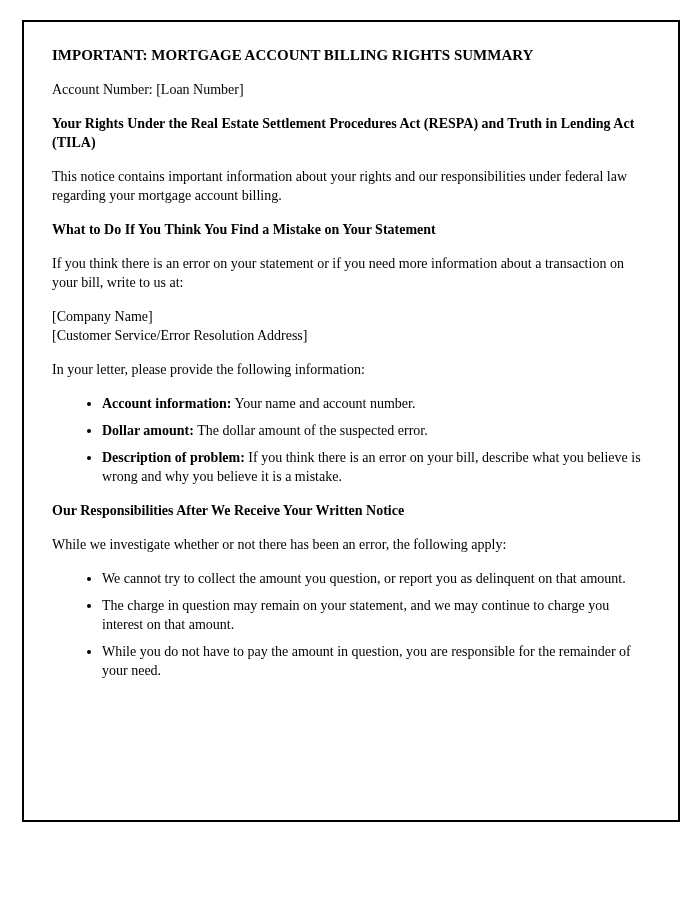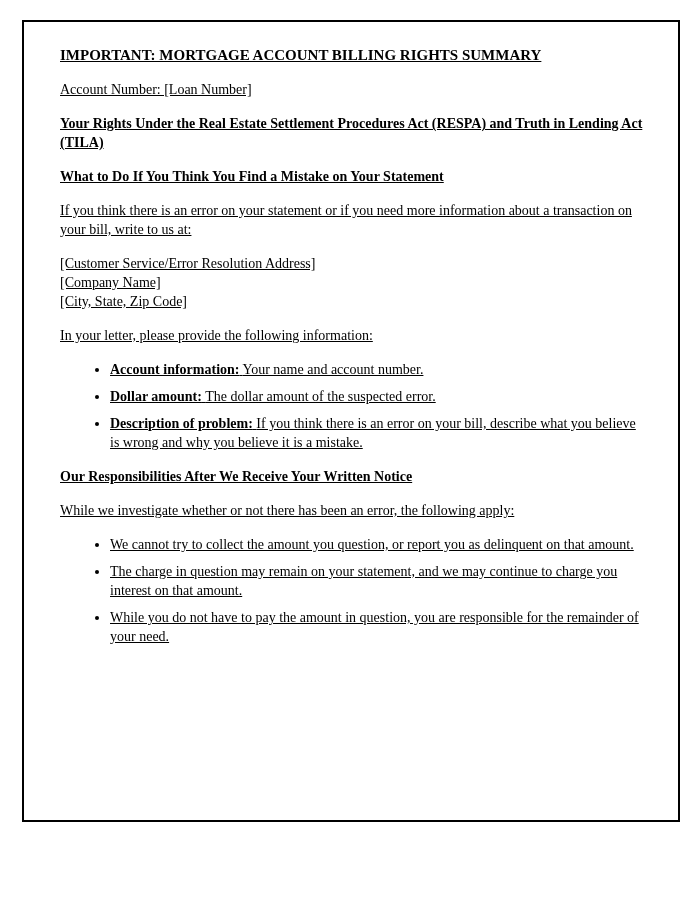--- a/index.html
+++ b/index.html
@@ -8,25 +8,24 @@
     background: #ffffff;
     font-family: "Liberation Serif", serif;
     color: #000000;
     position: relative;
   }
   .letter {
     position: absolute;
     left: 22px; top: 20px;
     width: 658px; height: 802px;
     border: 2px solid #000000;
-    padding: 24px 28px 0 36px;
+    padding: 24px 28px 0 28px;
     overflow: hidden;
     font-size: 14px;
     line-height: 19px;
-    text-decoration: underline;
   }
   .block { margin-bottom: 15px; }
   .title { font-size: 15px; font-weight: bold; }
   .heading { font-weight: bold; }
   .addr p { margin: 0; }
   ul.bullets, ol.numbered { margin: 0 0 15px 0; padding-left: 42px; }
   ul.bullets li, ol.numbered li { margin: 8px; }
   strong { font-weight: bold; }
 </style>
 </head>
@@ -34,29 +33,29 @@
 
 <div class="letter">
 
   <p class="block title">IMPORTANT: MORTGAGE ACCOUNT BILLING RIGHTS SUMMARY</p>
 
 
   <p class="block">Account Number: [Loan Number]</p>
 
   <p class="block heading">Your Rights Under the Real Estate Settlement Procedures Act (RESPA) and Truth in Lending Act (TILA)</p>
 
+  <p class="block">This notice contains important information about your rights and our responsibilities under federal law regarding your mortgage account billing.</p>
 
   <p class="block heading">What to Do If You Think You Find a Mistake on Your Statement</p>
 
   <p class="block">If you think there is an error on your statement or if you need more information about a transaction on your bill, write to us at:</p>
 
   <div class="block addr">
+    <p>[Company Name]</p>
     <p>[Customer Service/Error Resolution Address]</p>
-    <p>[Company Name]</p>
-    <p>[City, State, Zip Code]</p>
   </div>
 
   <p class="block">In your letter, please provide the following information:</p>
 
   <ul class="bullets">
     <li><strong>Account information:</strong> <span>Your name and account number.</span></li>
     <li><strong>Dollar amount:</strong> <span>The dollar amount of the suspected error.</span></li>
     <li><strong>Description of problem:</strong> <span>If you think there is an error on your bill, describe what you believe is wrong and why you believe it is a mistake.</span></li>
   </ul>
 

